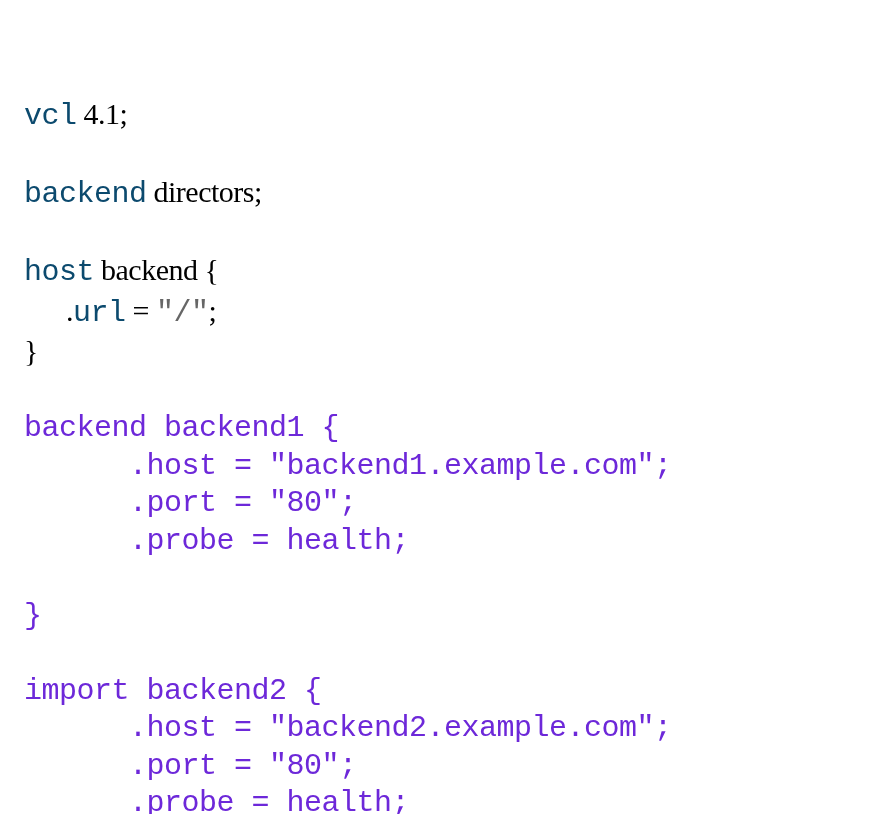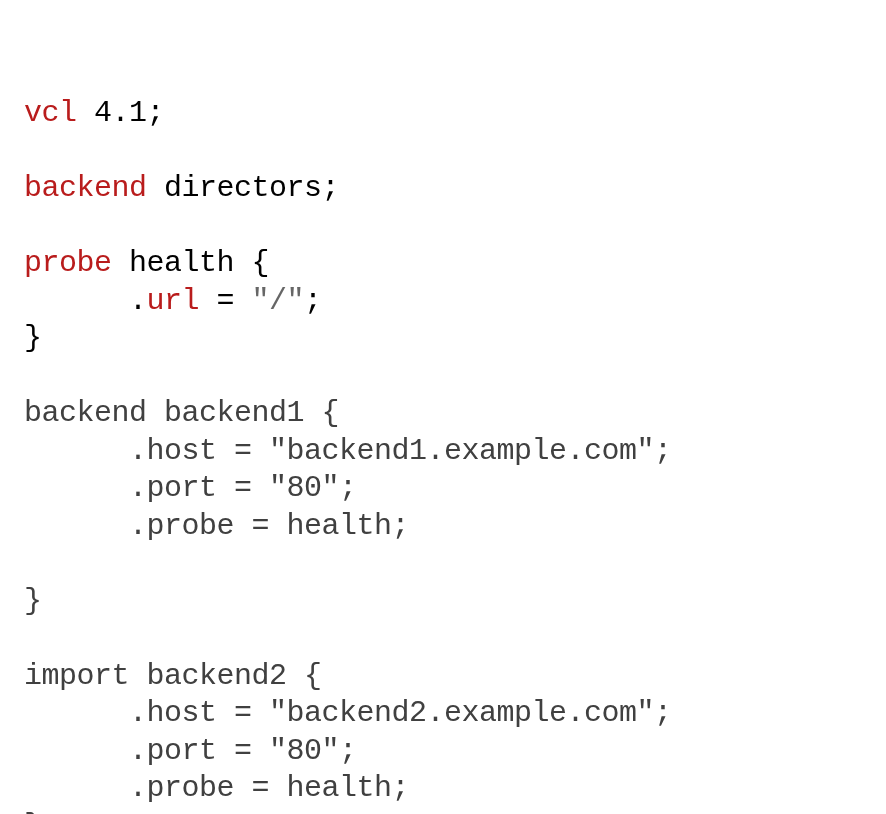--- a/index.html
+++ b/index.html
@@ -6,33 +6,33 @@
       margin: 0;
       padding: 20px 24px;
       background: #ffffff;
       font-family: "Courier New", Courier, monospace;
       font-size: 30px;
       line-height: 1.25;
       color: #000000;
       white-space: pre;
       letter-spacing: -0.5px;
     }
-    .kw   { color: #b91c1c; }
-    .txt  { color: #000000; }
+    .kw   { color: #0c4a6e; }
+    .txt  { color: #000000; font-family: Liberation Serif, serif; }
     .str  { color: #666666; }
-    .hl   { color: #404040; }
+    .hl   { color: #6d28d9; }
   </style>
 </head>
 <body>
 
 <div><span class="kw">vcl</span><span class="txt"> 4.1;</span>
 
 <span class="kw">backend</span><span class="txt"> directors;</span>
 
-<span class="kw">probe</span><span class="txt"> health {</span>
+<span class="kw">host</span><span class="txt"> backend {</span>
 <span class="txt">      .</span><span class="kw">url</span><span class="txt"> = </span><span class="str">"/"</span><span class="txt">;</span>
 <span class="txt">}</span>
 
 <span class="hl">backend backend1 {</span>
 <span class="hl">      .host = "backend1.example.com";</span>
 <span class="hl">      .port = "80";</span>
 <span class="hl">      .probe = health;</span>
 
 <span class="hl">}</span>
 

